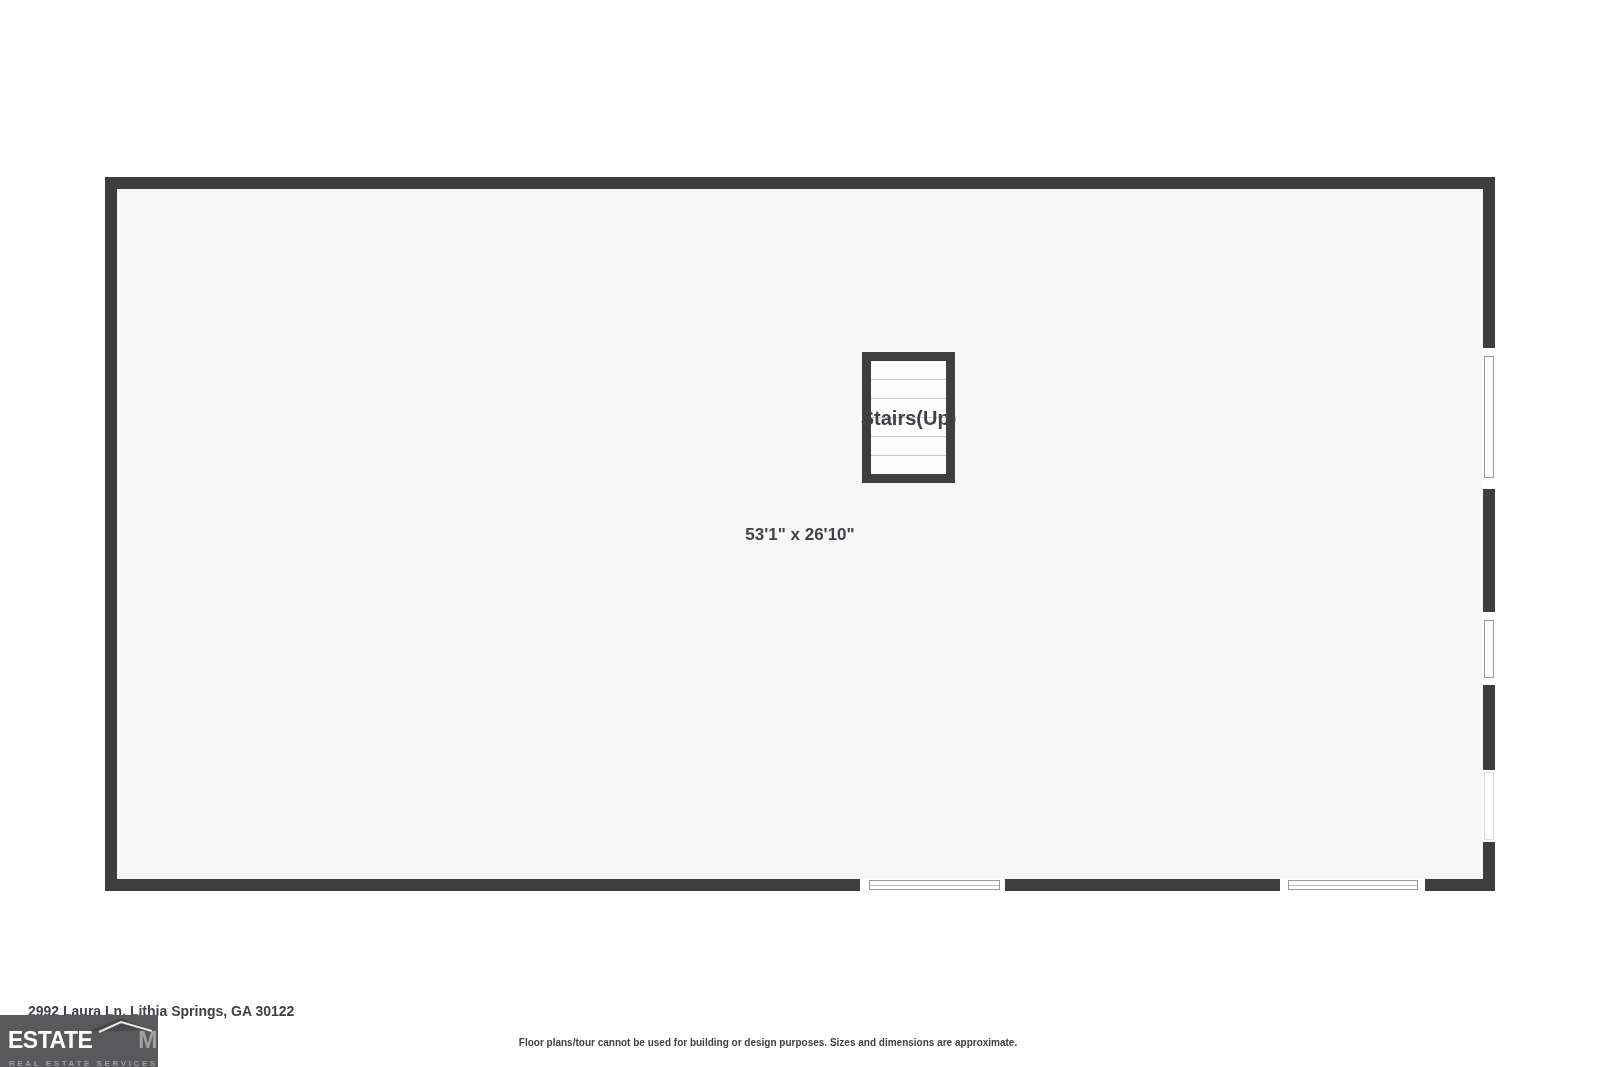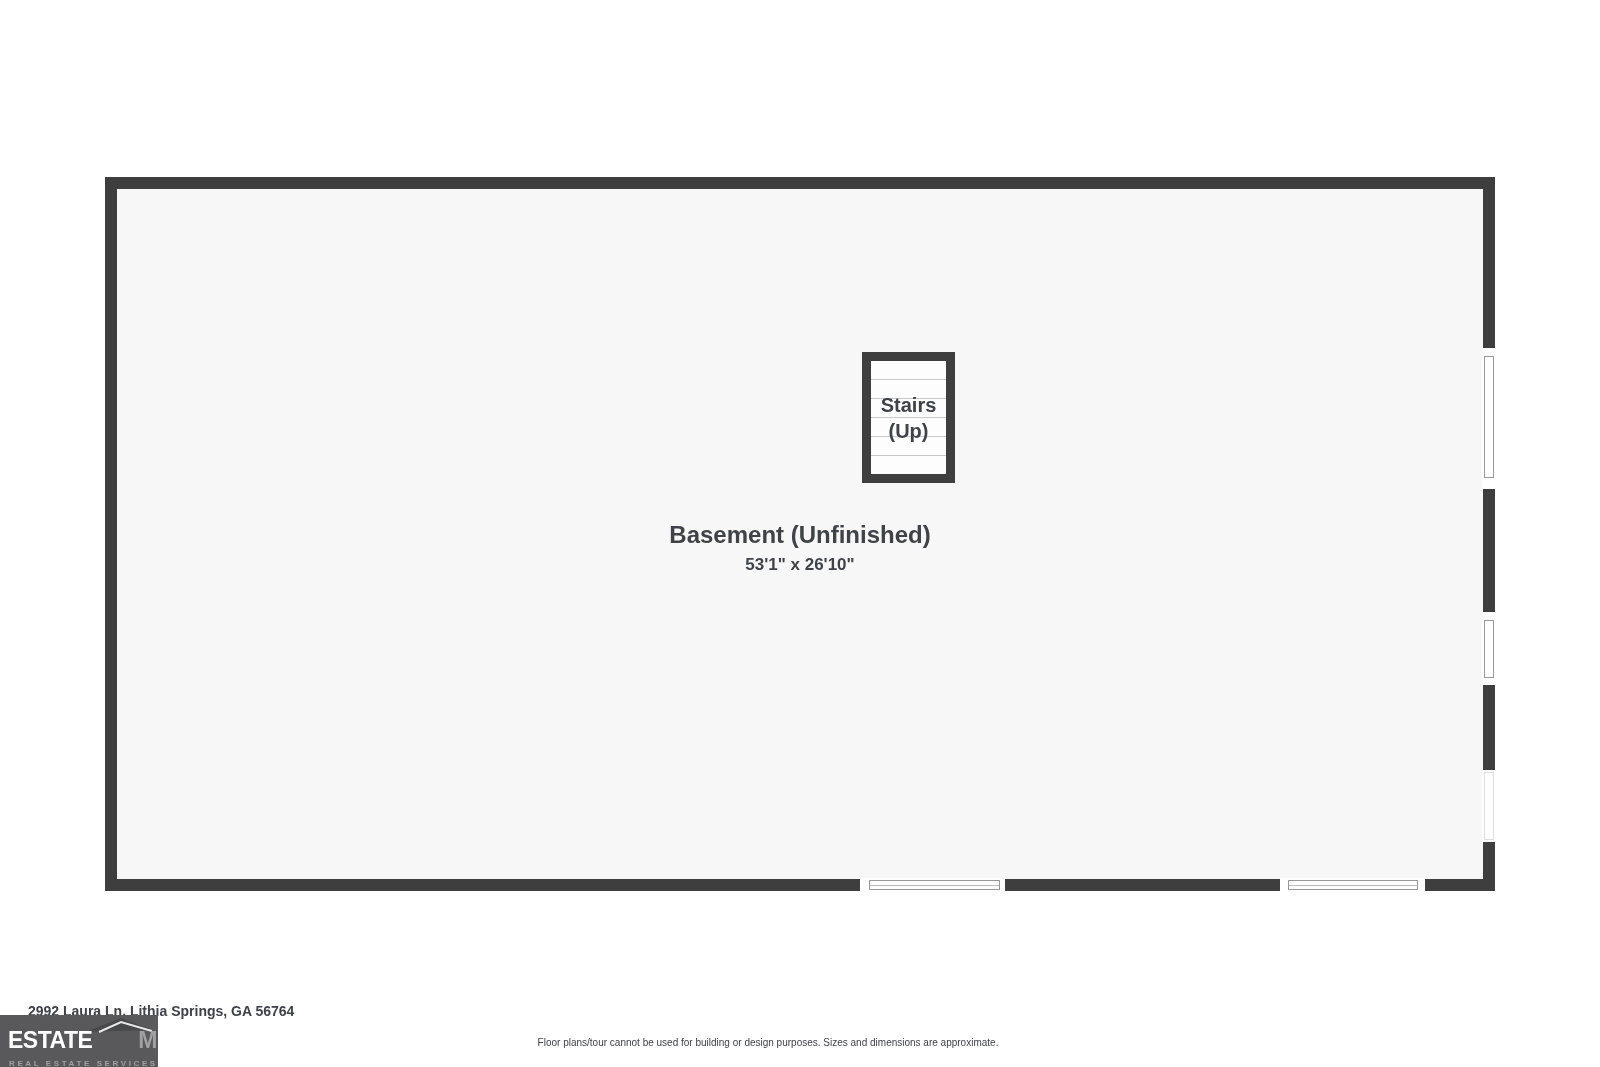--- a/index.html
+++ b/index.html
@@ -29,21 +29,21 @@
     border:9px solid var(--wall);
     background:#fdfdfd;
   }
   .stairs-steps{
     position:absolute;inset:0;
     background:repeating-linear-gradient(to bottom,
       transparent 0px, transparent 18px,
       #c9c9c9 18px, #c9c9c9 19px);
   }
   .stairs-label{
-    position:absolute;inset:0;display:flex;flex-direction:column;
+    position:absolute;inset:0;display:flex;flex-direction:row;
     align-items:center;justify-content:center;
     font-size:20px;font-weight:700;line-height:26px;color:var(--ink);
     text-align:center;
   }
 
   
   .room-label-group{
     position:absolute;left:105px;top:520px;width:1390px;text-align:center;color:var(--ink);
   }
   .room-name{font-size:24px;font-weight:700;line-height:30px;}
@@ -67,21 +67,21 @@
   .gap-b2{left:1280px;top:878px;width:145px;height:15px;}
   .frame-b2{left:1288px;top:880px;width:130px;height:10px;}
 
   
   .address{
     position:absolute;left:28px;top:1003px;
     font-size:14px;font-weight:700;color:#3e4246;white-space:nowrap;z-index:1;
   }
   .disclaimer{
     position:absolute;left:768px;top:1037px;transform:translateX(-50%);
-    font-size:10px;font-weight:400;color:#3e4246;white-space:nowrap;
+    font-size:10px;font-weight:700;color:#3e4246;white-space:nowrap;
   }
   .logo{
     position:absolute;left:0px;top:1015px;width:158px;height:60px;
     background:var(--logo-bg);z-index:2;overflow:hidden;
   }
   .logo-brand{
     position:absolute;left:8px;top:13px;
     font-size:23px;font-weight:700;letter-spacing:-0.5px;line-height:24px;
     color:var(--logo-primary);white-space:nowrap;
   }
@@ -102,41 +102,40 @@
 
   <div class="stairs">
     <div class="stairs-steps"></div>
     <div class="stairs-label">
       <span>Stairs</span>
       <span>(Up)</span>
     </div>
   </div>
 
   <div class="room-label-group">
-    <div class="room-name">Basement (Unfinished)</div>
     <div class="room-dims">53'1" x 26'10"</div>
   </div>
 
   <div class="win-gap gap-r1"></div>
   <div class="win-frame frame-r1"></div>
   <div class="win-gap gap-r2"></div>
   <div class="win-frame frame-r2"></div>
   <div class="win-gap gap-r3"></div>
   <div class="win-frame faint frame-r3"></div>
 
   <div class="win-gap gap-b1"></div>
   <div class="win-frame frame-b1">
       <div class="mid"></div>
     </div>
   <div class="win-gap gap-b2"></div>
   <div class="win-frame frame-b2">
       <div class="mid"></div>
     </div>
 
-  <div class="address">2992 Laura Ln, Lithia Springs, GA 56764</div>
+  <div class="address">2992 Laura Ln, Lithia Springs, GA 30122</div>
 
   <div class="logo">
     <svg class="logo-roof" viewBox="0 0 67 16" xmlns="http://www.w3.org/2000/svg">
       <polygon points="0,15 36,1 67,13" fill="#48494b"></polygon>
       <path d="M14,15 L36,5 L67,14" stroke="#e9e9e9" stroke-width="2" fill="none"></path>
     </svg>
     <div class="logo-brand"><span>ESTATE</span><span class="mls">MLS</span></div>
     <div class="logo-tagline">REAL ESTATE SERVICES</div>
   </div>
 

